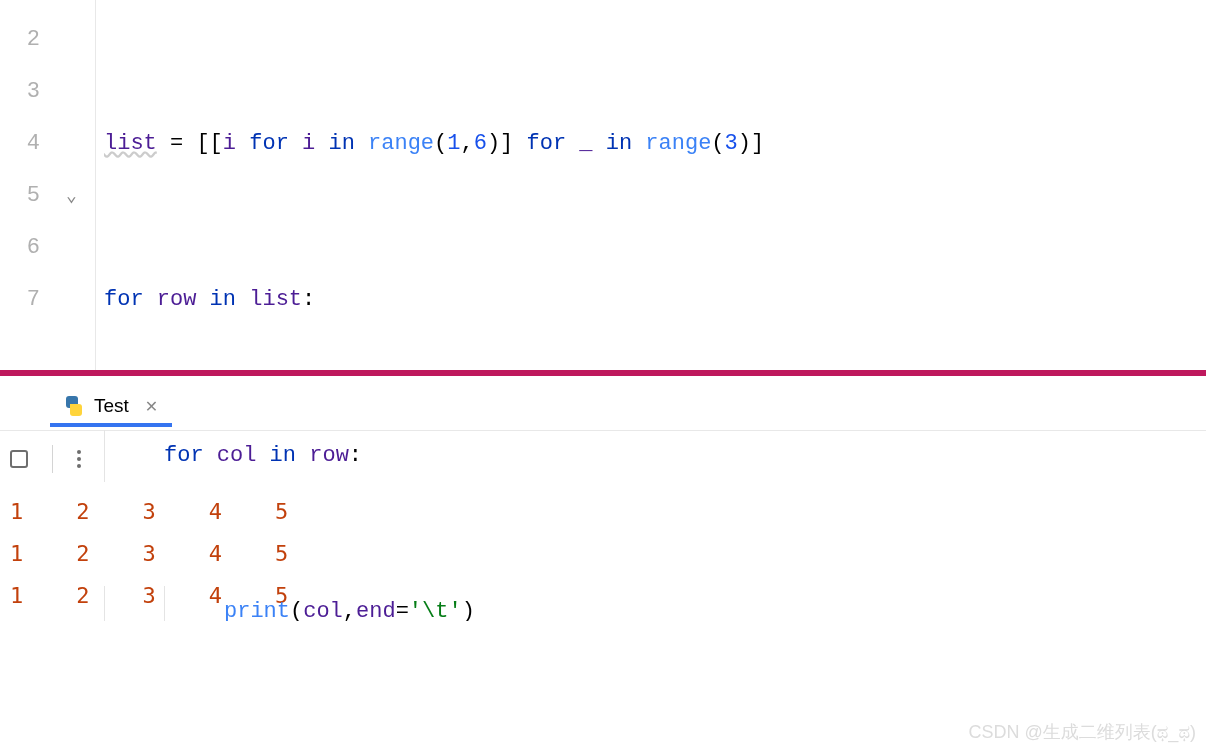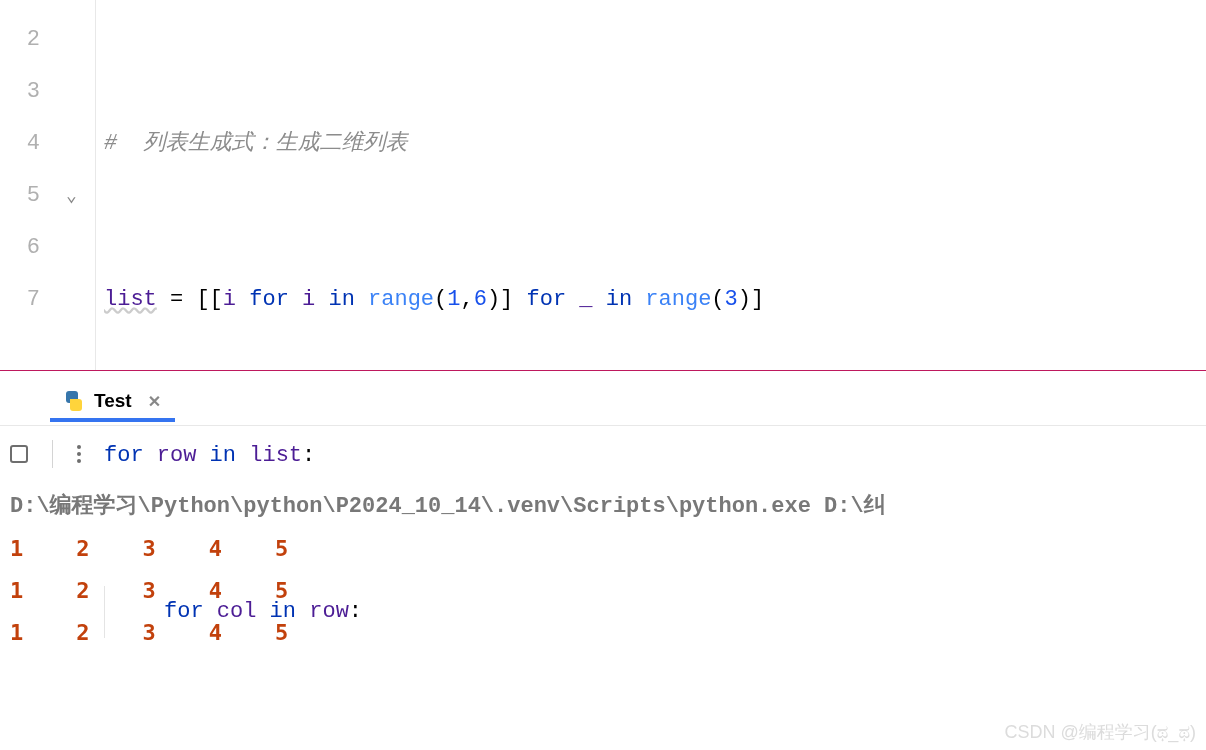--- a/index.html
+++ b/index.html
@@ -65,23 +65,22 @@
     .c-comment { color: #8c8c8c; font-style: italic; }
     .c-keyword { color: #0033b3; }
     .c-builtin { color: #3b82f6; }
     .c-number { color: #1750eb; }
     .c-string { color: #067d17; }
     .c-identifier { color: #4c1d95; }
     .c-punct { color: #000000; }
     .wavy { text-decoration: underline wavy #cccccc; }
     
     .terminal-pane {
-      border-top: 1px solid #be185d;
+      border-top: 6px solid #be185d;
       background: #ffffff;
-      font-weight: bold;
     }
     .terminal-tabs {
       display: flex;
       align-items: center;
       padding: 10px 0 0 50px;
       height: 54px;
     }
     .terminal-tab {
       display: flex;
       align-items: center;
@@ -185,21 +184,20 @@
     <div>3</div>
     <div>4</div>
     <div>5</div>
     <div>6</div>
     <div>7</div>
   </div>
   <div class="fold-column">
     <span class="fold-chevron">⌄</span>
   </div>
   <div class="code-area">
-    <div class="code-line"><span class="c-comment">#  列表生成式：生成二维列表</span></div>
     <div class="code-line"><span class="c-identifier wavy">list</span><span class="c-punct"> = [[</span><span class="c-identifier">i</span><span class="c-keyword"> for </span><span class="c-identifier">i</span><span class="c-keyword"> in </span><span class="c-builtin">range</span><span class="c-punct">(</span><span class="c-number">1</span><span class="c-punct">,</span><span class="c-number">6</span><span class="c-punct">)] </span><span class="c-keyword">for </span><span class="c-identifier">_</span><span class="c-keyword"> in </span><span class="c-builtin">range</span><span class="c-punct">(</span><span class="c-number">3</span><span class="c-punct">)]</span></div>
     <div class="code-line"><span class="c-keyword">for </span><span class="c-identifier">row</span><span class="c-keyword"> in </span><span class="c-identifier">list</span><span class="c-punct">:</span></div>
     <div class="code-line"><span style="display:inline-block;width:60px;height:100%;" class="indent-guide"></span><span class="c-keyword">for </span><span class="c-identifier">col</span><span class="c-keyword"> in </span><span class="c-identifier">row</span><span class="c-punct">:</span></div>
     <div class="code-line"><span style="display:inline-block;width:60px;height:100%;" class="indent-guide"></span><span style="display:inline-block;width:60px;height:100%;" class="indent-guide"></span><span class="c-builtin">print</span><span class="c-punct">(</span><span class="c-identifier">col</span><span class="c-punct">,</span><span class="c-identifier">end</span><span class="c-punct">=</span><span class="c-string">'\t'</span><span class="c-punct">)</span></div>
     
   </div>
 </div>
 
 <div class="terminal-pane">
   <div class="terminal-tabs">
@@ -212,20 +210,19 @@
   <div class="terminal-toolbar">
     <div class="stop-btn"></div>
     <div class="toolbar-sep"></div>
     <div class="more-dots">
         <span></span>
         <span></span>
         <span></span>
       </div>
   </div>
   <div class="terminal-output">
-    <div class="output-cmd">D:\编程学习\Python\python\P2024_10_14\.venv\Scripts\python.exe D:\纠</div>
     <div class="output-row"><span>1</span>    <span>2</span>    <span>3</span>    <span>4</span>    <span>5</span></div>
     <div class="output-row"><span>1</span>    <span>2</span>    <span>3</span>    <span>4</span>    <span>5</span></div>
     <div class="output-row"><span>1</span>    <span>2</span>    <span>3</span>    <span>4</span>    <span>5</span></div>
   </div>
 </div>
 
-<div class="watermark">CSDN @编程学习(ಥ_ಥ)</div>
+<div class="watermark">CSDN @生成二维列表(ಥ_ಥ)</div>
 
 </body></html>

